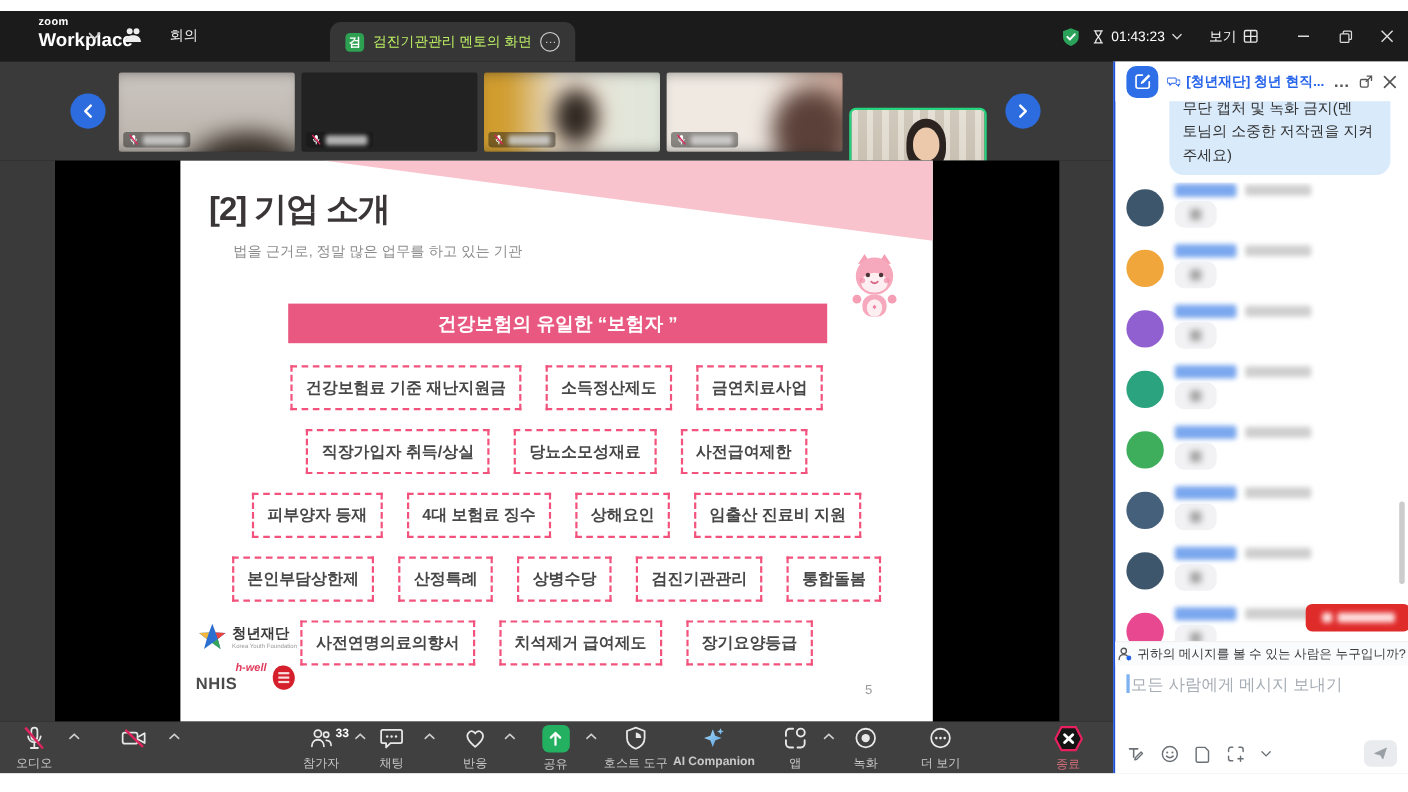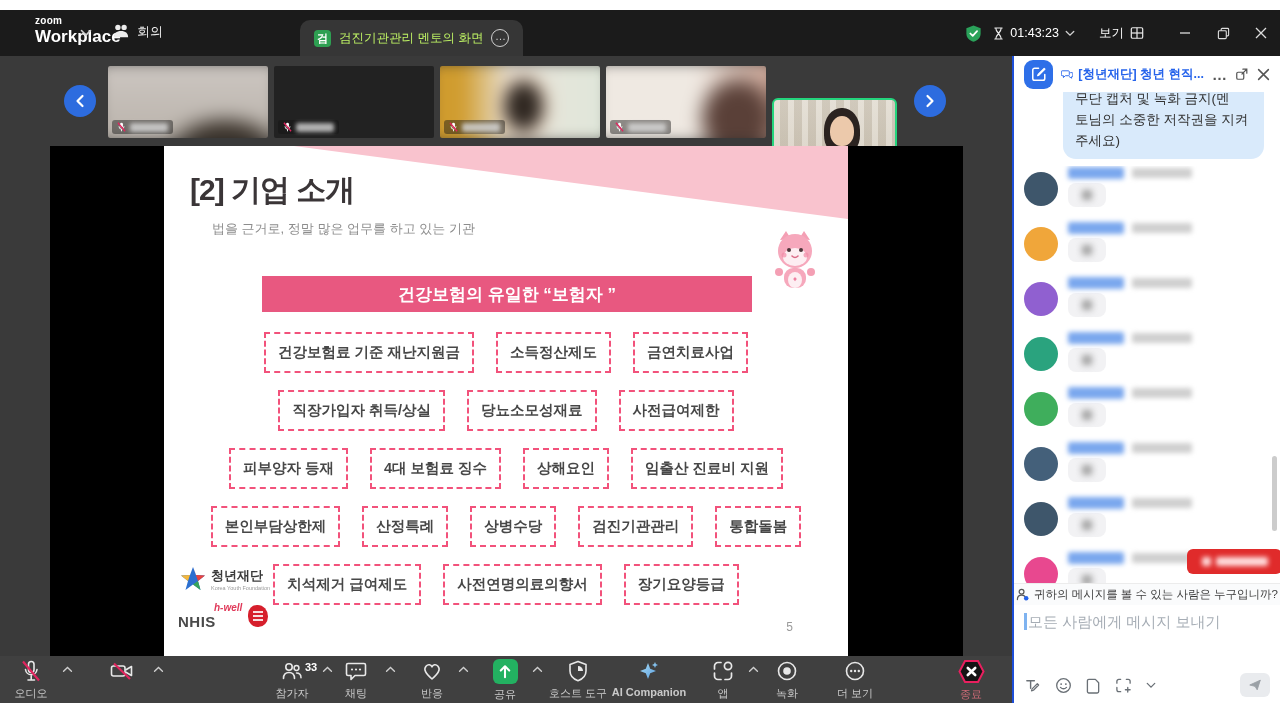--- a/index.html
+++ b/index.html
@@ -7,21 +7,21 @@
     font-family:"Liberation Sans","DejaVu Sans",sans-serif; }
 
   .app { position:absolute; top:10px; left:0; width:1280px; height:693px; background:#1b1b1b; }
 
   
   .titlebar { position:absolute; top:0; left:0; width:1280px; height:46px; background:#1b1b1b;padding-left:12px; }
   .logo { position:absolute; left:35px; top:6px; color:#fff; line-height:1; }
   .logo .l1 { font-size:10px; font-weight:600; letter-spacing:.3px; }
   .logo .l2 { font-size:17px; font-weight:700; margin-top:2px; }
   .tb-chev { position:absolute; left:80px; top:19px; }
-  .meet-item { position:absolute; left:112px; top:13px; display:flex; gap:7px; color:#ededed; font-size:13px; }
+  .meet-item { position:absolute; left:112px; top:13px; display:flex; align-items:center; gap:24px; color:#ededed; font-size:13px; }
   .share-tab { position:absolute; left:300px; bottom:0; height:36px; background:#363636; border-radius:10px 10px 0 0;
     display:flex; align-items:center; gap:8px; padding:0 14px; }
   .tab-badge { width:17px; height:17px; border-radius:4px; background:#2ea052; color:#fff; font-size:11px; font-weight:700;
     display:flex; align-items:center; justify-content:center; }
   .share-tab .tab-label { color:#bef264; font-size:12.5px; }
   .tab-more { width:18px; height:18px; border-radius:50%; border:1.5px solid #cfcfcf; color:#cfcfcf; font-size:11px;
     display:flex; align-items:center; justify-content:center; line-height:1; padding-bottom:4px; }
   .tb-right { position:absolute; right:0; top:0; height:46px; display:flex; align-items:center; }
   .timer-area { display:flex; align-items:center; gap:6px; color:#fff; font-size:12.5px; }
   .view-area { display:flex; align-items:center; gap:6px; color:#fff; font-size:12.5px; margin-left:24px; }
@@ -308,22 +308,22 @@
             <div class="dbox">임출산 진료비 지원</div>
           </div>
           <div class="brow">
             <div class="dbox">본인부담상한제</div>
             <div class="dbox">산정특례</div>
             <div class="dbox">상병수당</div>
             <div class="dbox">검진기관관리</div>
             <div class="dbox">통합돌봄</div>
           </div>
           <div class="brow">
+            <div class="dbox">사전연명의료의향서</div>
             <div class="dbox">치석제거 급여제도</div>
-            <div class="dbox">사전연명의료의향서</div>
             <div class="dbox">장기요양등급</div>
           </div>
         </div>
         <div class="yf-logo">
           <svg width="26" height="26" viewBox="0 0 26 26">
               <path d="M13 1 L16 9 L25 9.5 L18 15 L20.5 24 L13 18.6 L5.5 24 L8 15 L1 9.5 L10 9 Z" fill="#2b6fd0"></path>
               <path d="M13 1 L16 9 L25 9.5 L18 15 Z" fill="#e8433f"></path>
               <path d="M8 15 L1 9.5 L10 9 Z" fill="#f5b73a"></path>
               <path d="M20.5 24 L13 18.6 L18 15 Z" fill="#37a45a"></path>
             </svg>

